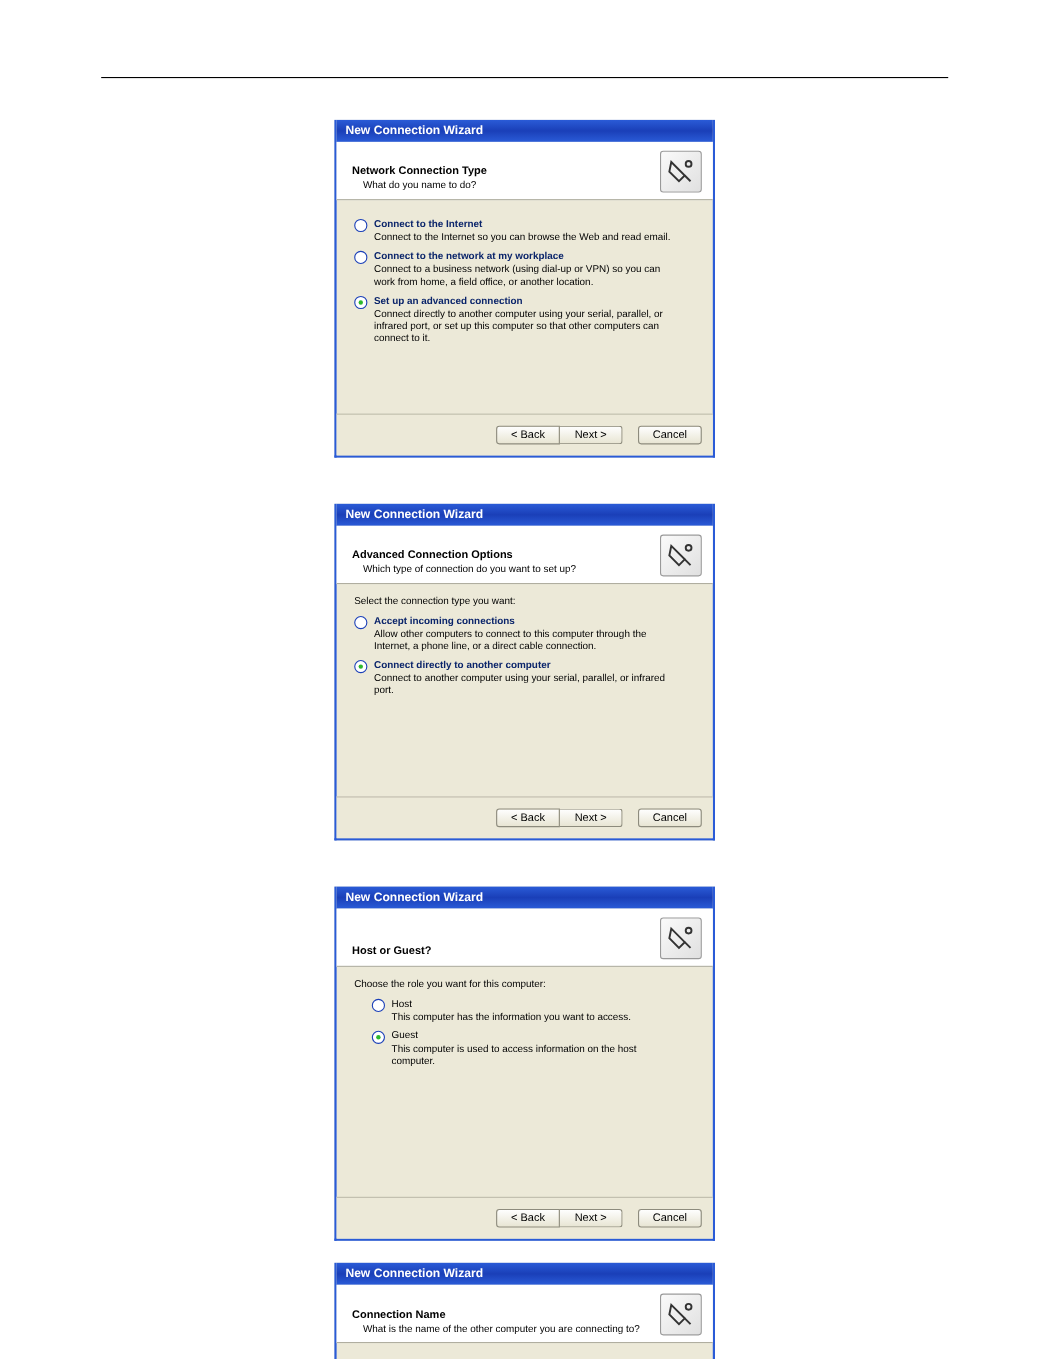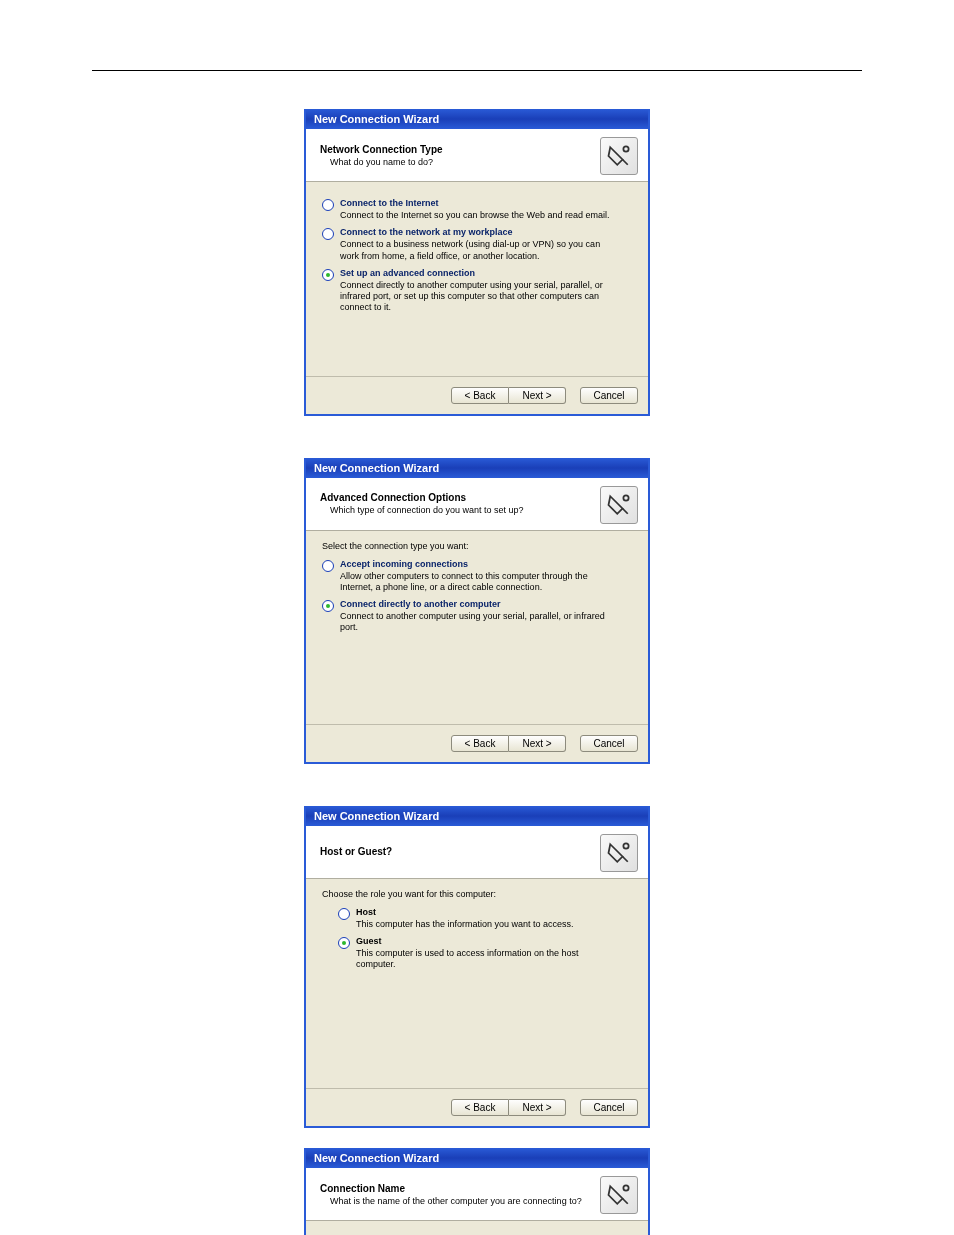--- a/index.html
+++ b/index.html
@@ -1,35 +1,35 @@
 <!DOCTYPE html>
 <html><head>
 <meta charset="utf-8">
 <style>
 body{margin:0;background:#fff;font-family:Tahoma,Verdana,sans-serif;font-size:10px;color:#000}
 .page{width:954px;margin:0 auto;position:relative}
 .hr{height:1px;background:#000;margin:70px 92px 0 92px}
 .wizard{width:342px;margin:0 auto 20px auto;border:2px solid #2a5bd7;border-top:none;background:#ece9d8}
 .titlebar{background:linear-gradient(to bottom,#2a5bd7 0%,#1a3fb8 50%,#2a5bd7 100%);color:#fff;font-weight:bold;font-size:11px;padding:4px 8px}
-.header{background:#fff;padding:8px 10px 6px 14px;border-bottom:1px solid #b0aea0;display:flex;align-items:center}
+.header{background:#fff;padding:8px 10px 6px 14px;border-bottom:1px solid #b0aea0;display:flex;align-items:flex-end}
 .header-text{flex:1}
 .header-title{font-weight:bold;font-size:10px;margin-bottom:2px}
 .header-sub{font-size:9px;margin-left:10px;line-height:1.3}
 .header-icon{width:36px;height:36px;border:1px solid #999;border-radius:3px;background:linear-gradient(135deg,#fafafa,#e0e0e0);display:flex;align-items:center;justify-content:center;flex-shrink:0;margin-left:6px}
 .header-icon svg{width:28px;height:28px}
 .body{padding:10px 28px 12px 16px;min-height:150px;font-size:9px}
 .body.tall{min-height:135px}
 .body.taller{min-height:145px}
 .intro{margin:0 0 8px 0}
 .opt{display:flex;align-items:flex-start;margin:6px 0}
 .radio{width:10px;height:10px;border:1px solid #1a3fb8;border-radius:50%;background:#fff;margin-right:6px;margin-top:1px;flex-shrink:0;display:flex;align-items:center;justify-content:center}
 .radio.sel::after{content:"";width:4px;height:4px;border-radius:50%;background:#2db82d}
 .opt-text{flex:1}
 .opt-label{font-weight:bold;color:#0a246a}
-.opt-label.plain{color:#000;font-weight:bold}
+.opt-label.plain{color:#000;font-weight:normal}
 .opt-desc{margin:2px 0 0 0;line-height:1.25}
 .sub{margin-left:16px}
 .btnrow{border-top:1px solid #bfbcac;padding:10px 10px 10px 10px;display:flex;justify-content:flex-end;gap:0;background:#ece9d8}
 .btn{font-size:10px;padding:2px 0;width:56px;text-align:center;background:linear-gradient(to bottom,#fefefe,#e8e5d3);border:1px solid #8d8b7d;border-radius:3px;margin-left:4px;cursor:pointer}
 .btn.adj{margin-left:0;border-left:none;border-top-left-radius:0;border-bottom-left-radius:0}
 .btn.first{border-top-right-radius:0;border-bottom-right-radius:0}
 .gap{width:10px}
 .wiz-gap{height:22px}
 .wiz-gap-sm{height:0}
 </style>

